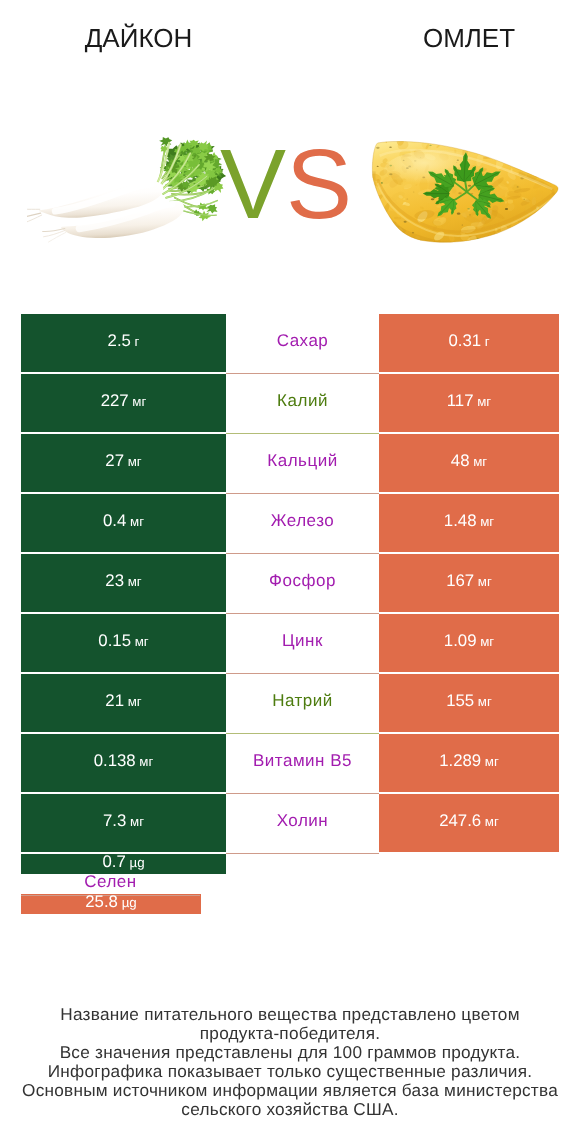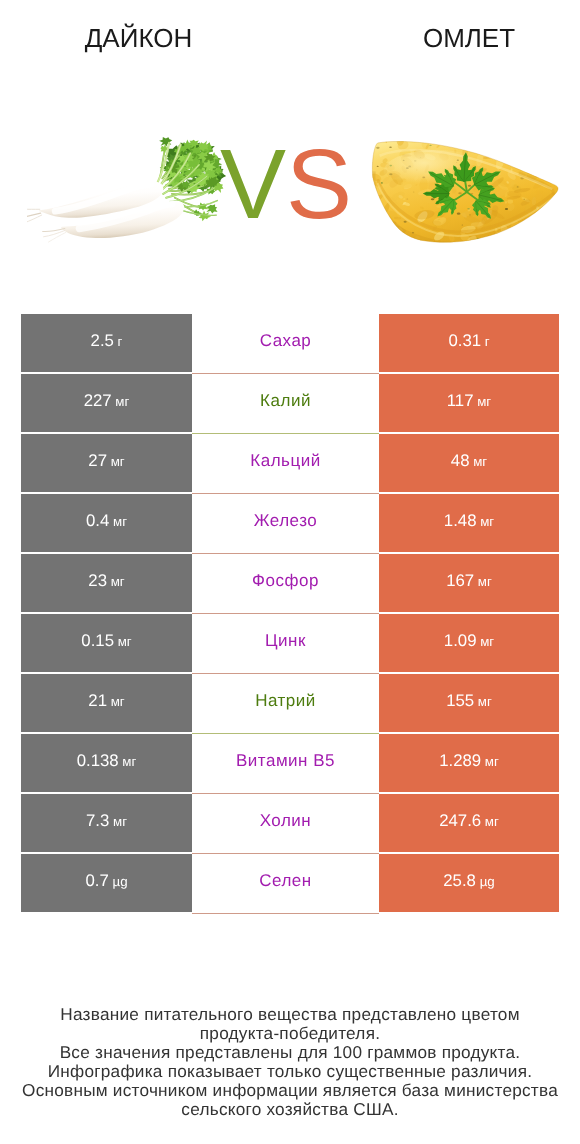--- a/index.html
+++ b/index.html
@@ -16,24 +16,24 @@
 
   .vs{position:absolute;left:-4px;top:148px;width:580px;text-align:center;
       font-size:99px;line-height:72px;font-weight:400;z-index:5;}
   .vs span{display:inline-block;vertical-align:top;}
   .vs .v{color:#7ba22c;}
   .vs .s{color:#e06c49;}
 
   .tbl{position:absolute;left:21px;top:314px;width:538px;}
   .row{display:flex;height:58px;margin-bottom:2px;}
   .row:last-child{height:59px;}
-  .row:last-child{margin-bottom:0;}
+  .row:last-child{margin-bottom:0;flex-direction:column;}
   .cell{height:58px;display:flex;align-items:center;justify-content:center;box-sizing:border-box;
         font-size:16.8px;font-weight:500;letter-spacing:0;}
-  .c-left{width:171px;background:#737373;color:#fff;}
+  .c-left{width:205px;background:#14532d;color:#fff;}
   .c-right{width:180px;background:#e06c49;color:#fff;}
   .c-mid{width:179px;background:#fff;position:relative;flex:1;
         font-size:17px;font-weight:500;letter-spacing:0.5px;}
   .c-mid::after{content:"";position:absolute;left:0;right:0;bottom:-2px;height:1px;background:#cf9b8a;}
   .c-mid.win-l::after{background:#b3bd77;}
   .val{white-space:nowrap;position:relative;top:-2px;}
   .unit{font-size:13.3px;}
   .name-l{color:#4d7c0f;position:relative;top:-2px;}
   .name-r{color:#a21caf;position:relative;top:-2px;}
 

